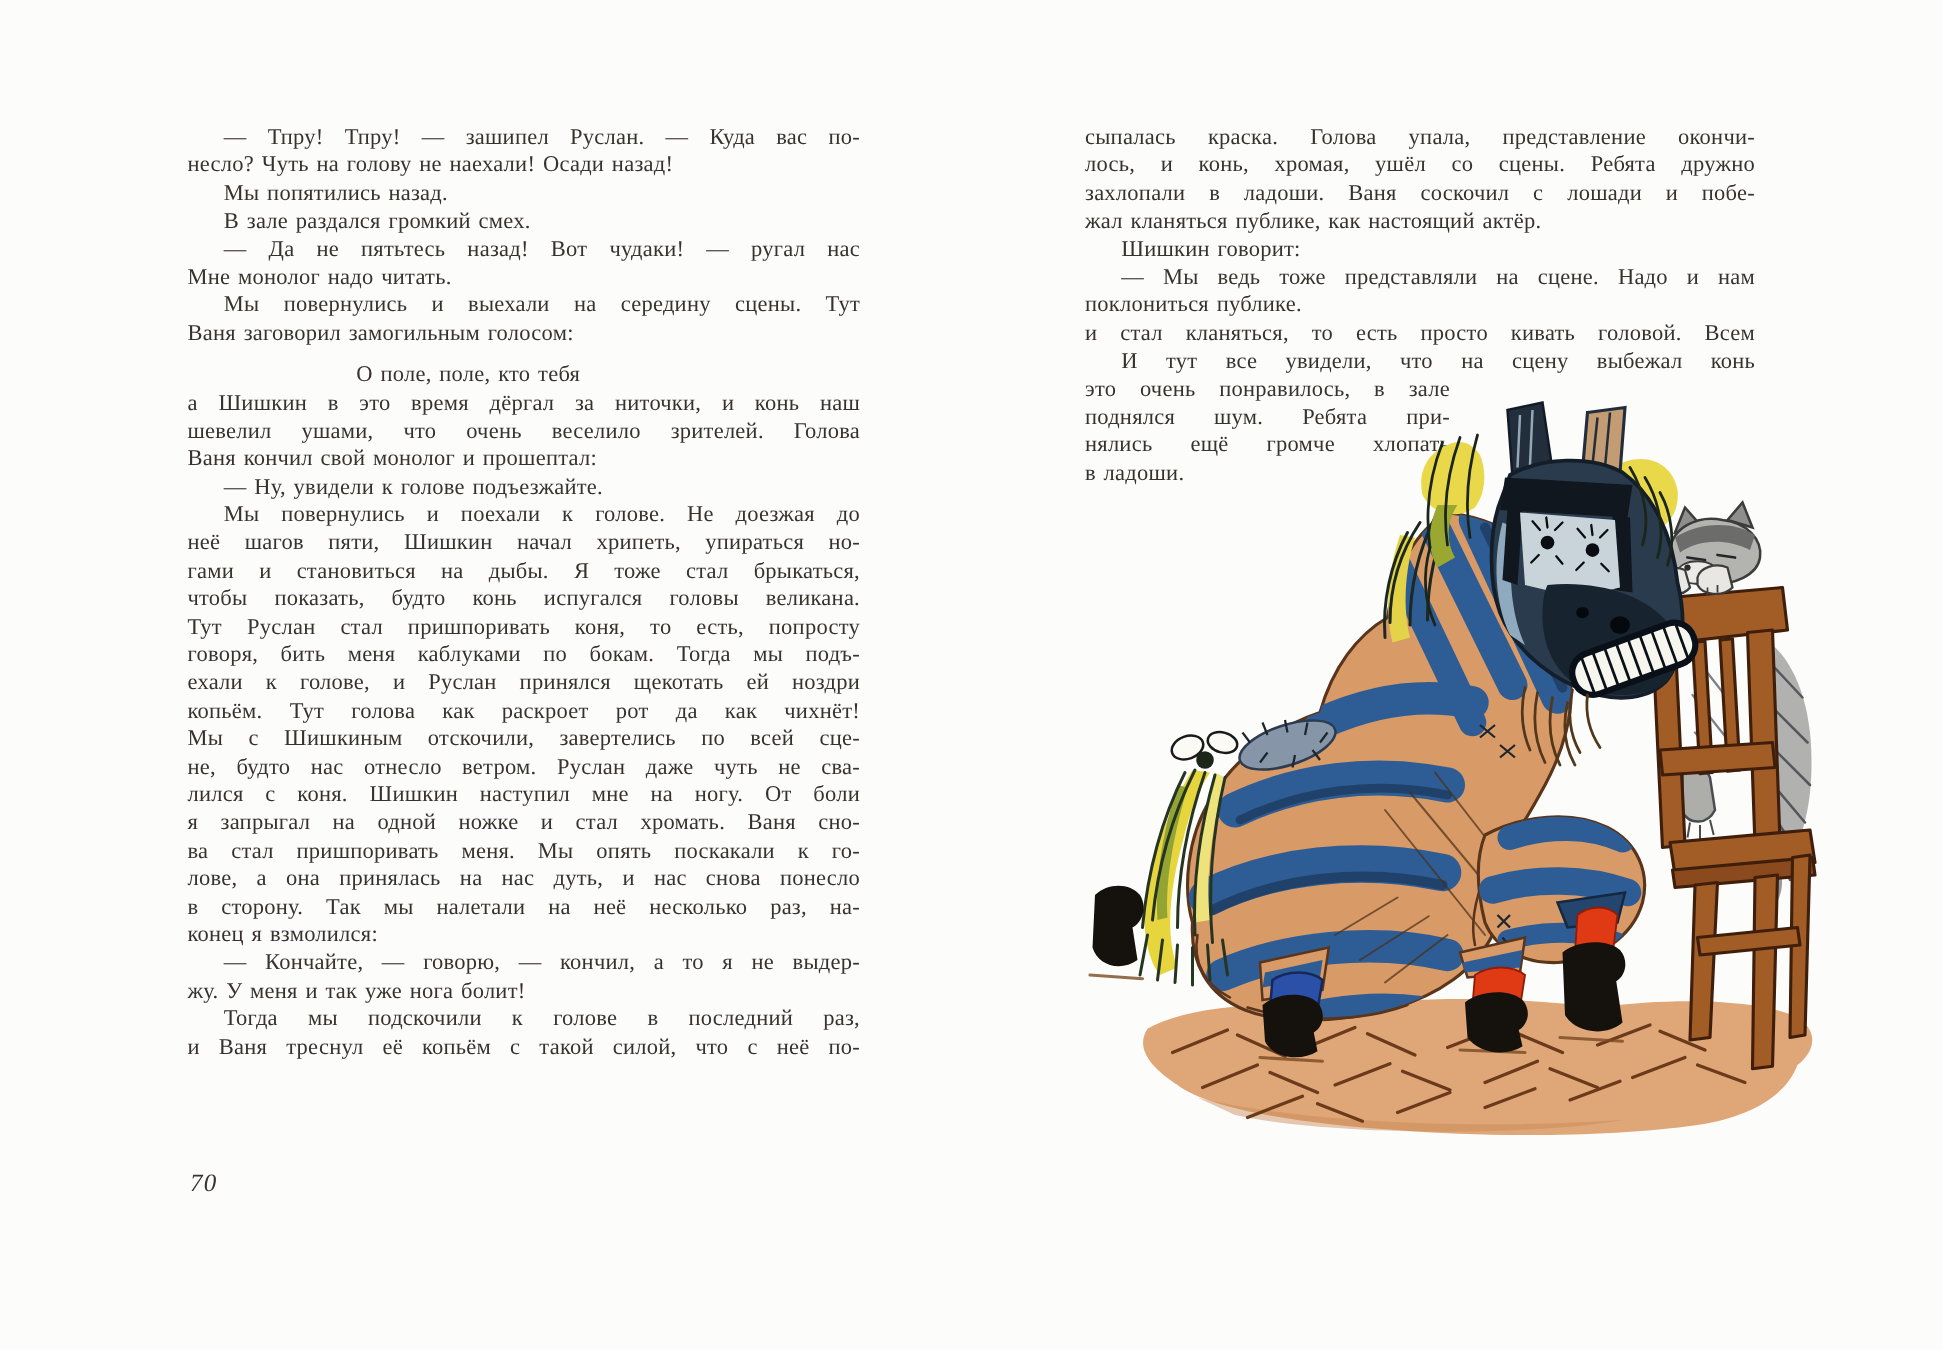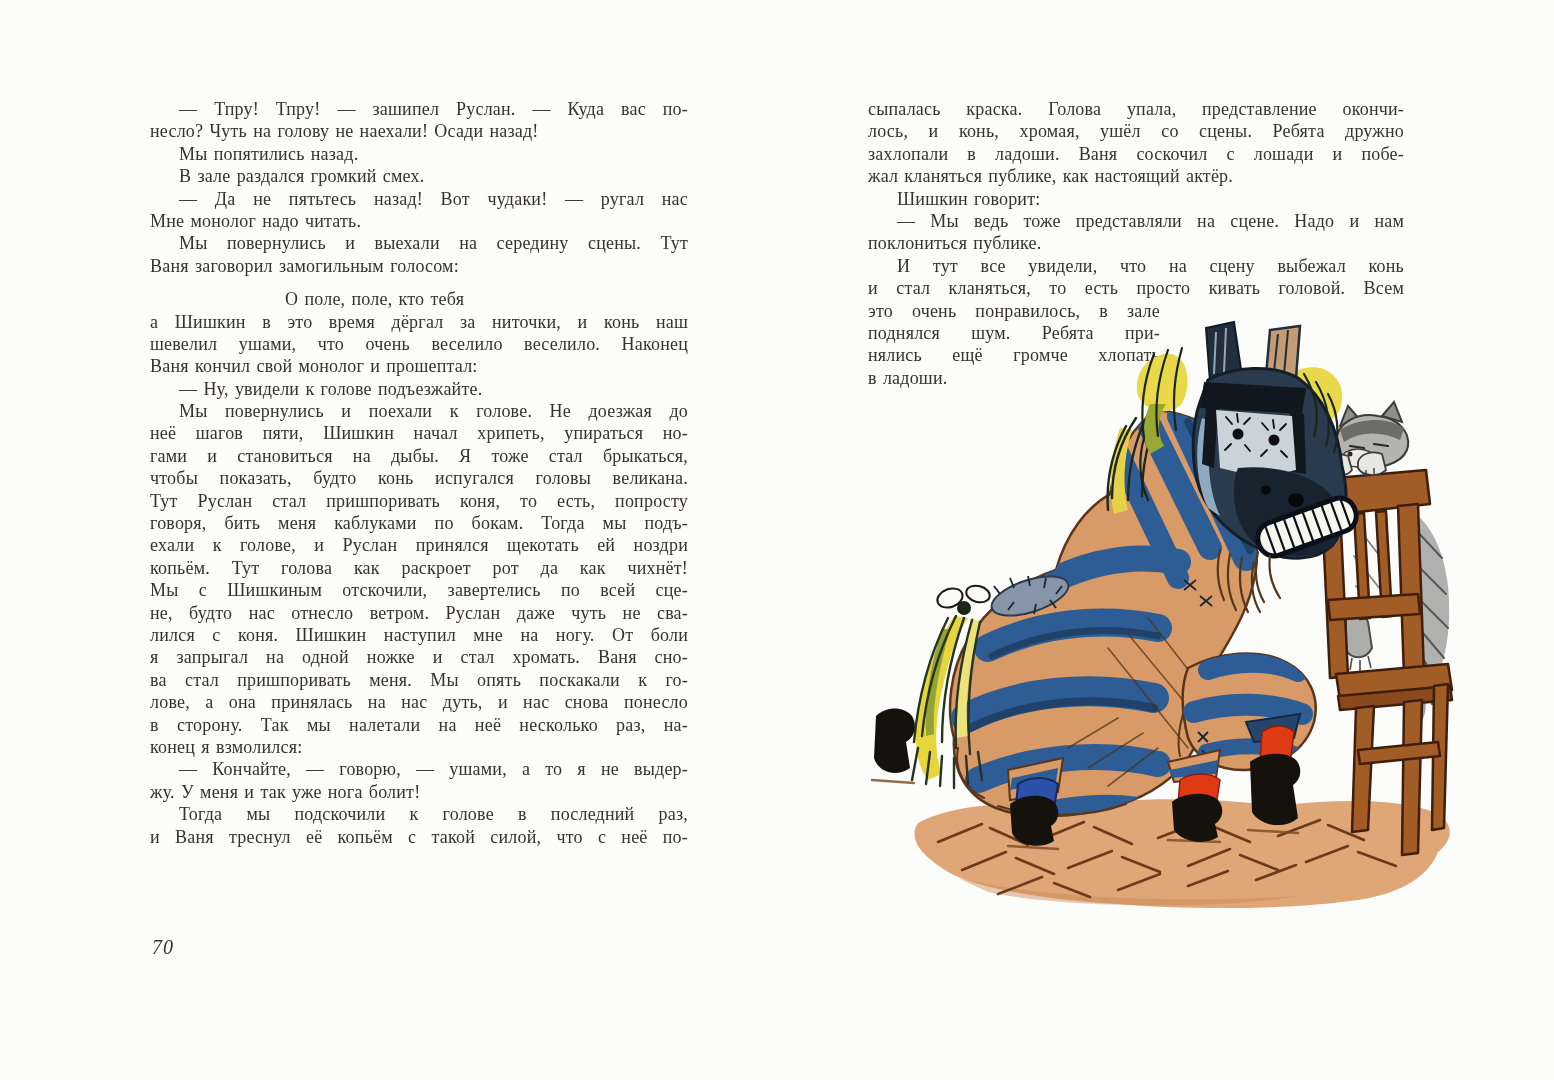--- a/index.html
+++ b/index.html
@@ -38,57 +38,57 @@
       <div class="line first">— Тпру! Тпру! — зашипел Руслан. — Куда вас по-</div>
       <div class="line end">несло? Чуть на голову не наехали! Осади назад!</div>
       <div class="line first end">Мы попятились назад.</div>
       <div class="line first end">В зале раздался громкий смех.</div>
       <div class="line first">— Да не пятьтесь назад! Вот чудаки! — ругал нас</div>
       <div class="line end">Мне монолог надо читать.</div>
       <div class="line first">Мы повернулись и выехали на середину сцены. Тут</div>
       <div class="line end">Ваня заговорил замогильным голосом:</div>
       <div class="line poem gap">О поле, поле, кто тебя</div>
       <div class="line">а Шишкин в это время дёргал за ниточки, и конь наш</div>
-      <div class="line">шевелил ушами, что очень веселило веселило. Наконец</div>
+      <div class="line">шевелил ушами, что очень веселило зрителей. Голова</div>
       <div class="line end">Ваня кончил свой монолог и прошептал:</div>
       <div class="line first end">— Ну, увидели к голове подъезжайте.</div>
       <div class="line first">Мы повернулись и поехали к голове. Не доезжая до</div>
       <div class="line">неё шагов пяти, Шишкин начал хрипеть, упираться но-</div>
       <div class="line">гами и становиться на дыбы. Я тоже стал брыкаться,</div>
       <div class="line">чтобы показать, будто конь испугался головы великана.</div>
       <div class="line">Тут Руслан стал пришпоривать коня, то есть, попросту</div>
       <div class="line">говоря, бить меня каблуками по бокам. Тогда мы подъ-</div>
       <div class="line">ехали к голове, и Руслан принялся щекотать ей ноздри</div>
       <div class="line">копьём. Тут голова как раскроет рот да как чихнёт!</div>
       <div class="line">Мы с Шишкиным отскочили, завертелись по всей сце-</div>
       <div class="line">не, будто нас отнесло ветром. Руслан даже чуть не сва-</div>
       <div class="line">лился с коня. Шишкин наступил мне на ногу. От боли</div>
       <div class="line">я запрыгал на одной ножке и стал хромать. Ваня сно-</div>
       <div class="line">ва стал пришпоривать меня. Мы опять поскакали к го-</div>
       <div class="line">лове, а она принялась на нас дуть, и нас снова понесло</div>
       <div class="line">в сторону. Так мы налетали на неё несколько раз, на-</div>
       <div class="line end">конец я взмолился:</div>
-      <div class="line first">— Кончайте, — говорю, — ушами, а то я не выдер-</div>
+      <div class="line first">— Кончайте, — говорю, — кончил, а то я не выдер-</div>
       <div class="line end">жу. У меня и так уже нога болит!</div>
       <div class="line first">Тогда мы подскочили к голове в последний раз,</div>
       <div class="line">и Ваня треснул её копьём с такой силой, что с неё по-</div>
     </div>
 
   <div class="page-number">70</div>
 
   <div class="text-col right">
       <div class="line">сыпалась краска. Голова упала, представление окончи-</div>
       <div class="line">лось, и конь, хромая, ушёл со сцены. Ребята дружно</div>
       <div class="line">захлопали в ладоши. Ваня соскочил с лошади и побе-</div>
       <div class="line end">жал кланяться публике, как настоящий актёр.</div>
       <div class="line first end">Шишкин говорит:</div>
       <div class="line first">— Мы ведь тоже представляли на сцене. Надо и нам</div>
       <div class="line end">поклониться публике.</div>
+      <div class="line">и стал кланяться, то есть просто кивать головой. Всем</div>
       <div class="line first">И тут все увидели, что на сцену выбежал конь</div>
-      <div class="line">и стал кланяться, то есть просто кивать головой. Всем</div>
       <div class="line narrow">это очень понравилось, в зале</div>
       <div class="line narrow">поднялся шум. Ребята при-</div>
       <div class="line narrow">нялись ещё громче хлопать</div>
       <div class="line narrow end">в ладоши.</div>
     </div>
 
   <svg class="illustration" viewBox="0 0 630 690" xmlns="http://www.w3.org/2000/svg">
     <defs>
       <clipPath id="cpBody">
         <path d="M300,92 C330,96 352,106 366,122 C380,152 392,190 398,224 C402,252 392,284 378,310 C364,336 348,362 332,380 C342,396 344,414 336,430 C322,458 292,478 258,488 C218,500 168,502 138,490 C108,478 94,452 96,420 C88,392 92,352 110,322 C128,290 162,264 198,252 C208,216 228,190 252,176 C258,140 272,108 300,92 Z"></path>

